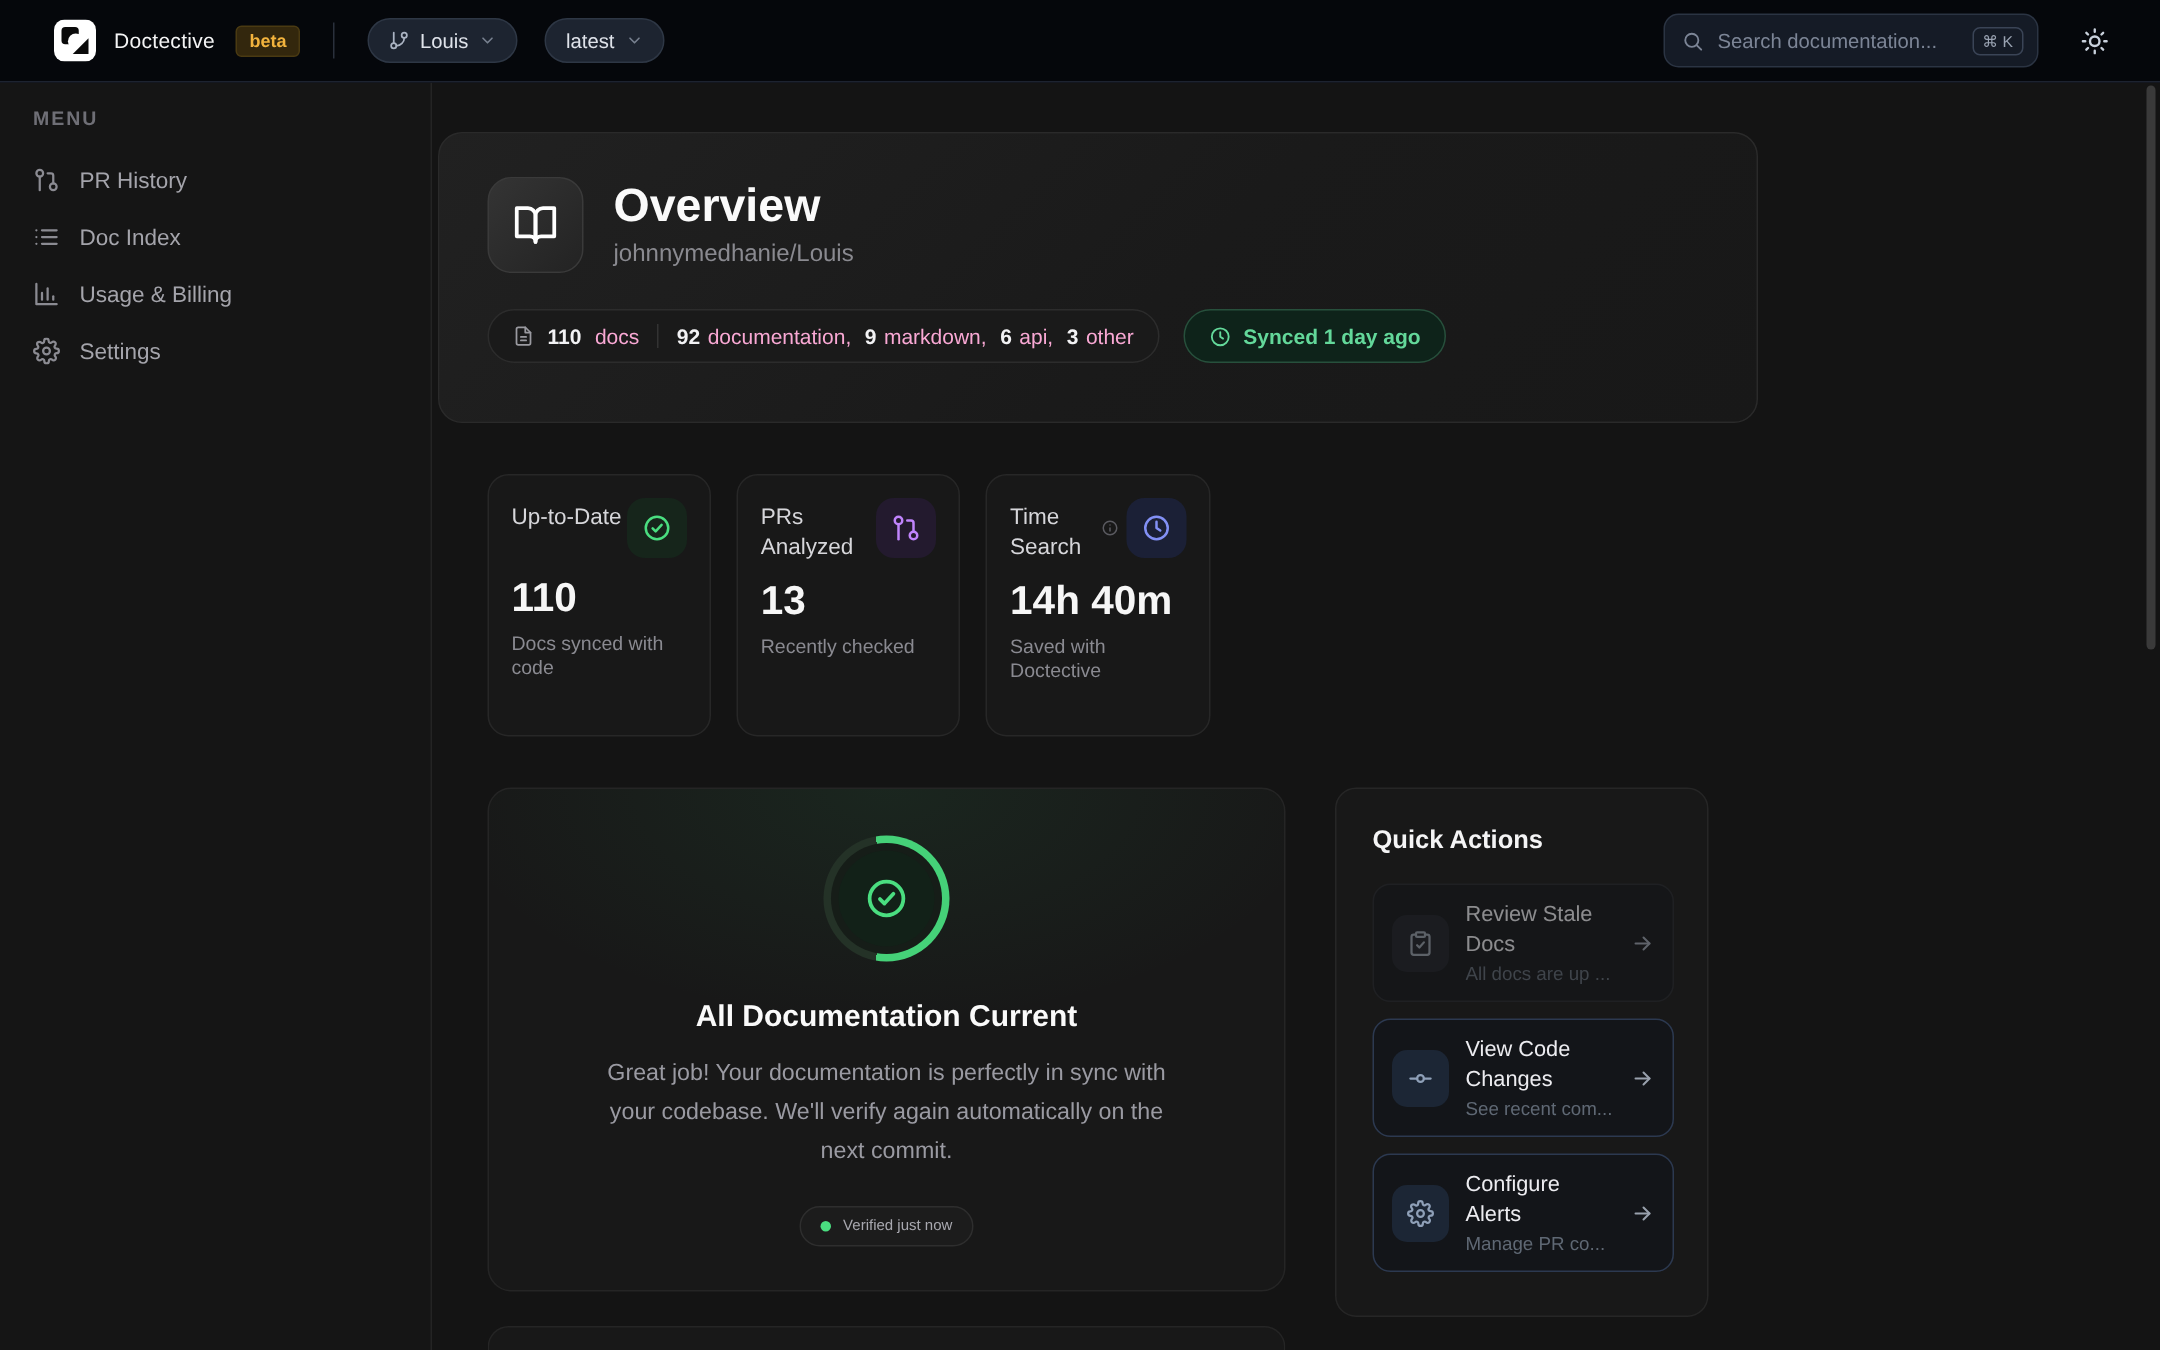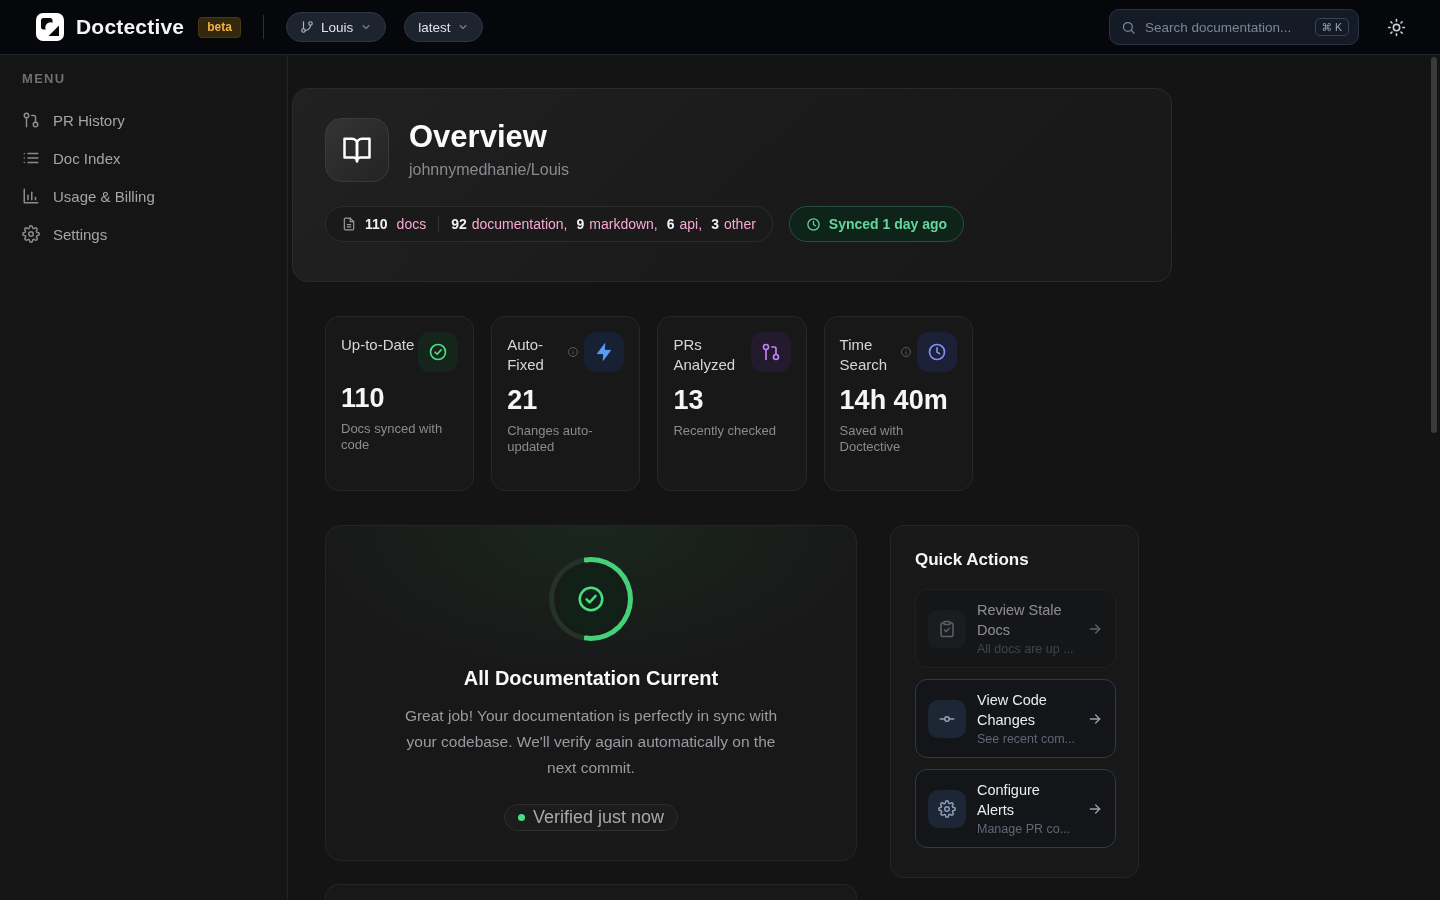--- a/index.html
+++ b/index.html
@@ -3,21 +3,21 @@
 <meta charset="utf-8">
 <style>
   * { margin:0; padding:0; box-sizing:border-box; }
   html,body { width:1440px; height:900px; overflow:hidden; }
   body { background:#141414; font-family:"Liberation Sans", sans-serif; color:#e5e5e5; position:relative; }
 
   
   .topbar { height:55px; background:#05070b; border-bottom:1px solid #1d2330;
     display:flex; align-items:center; padding:0 34px 0 36px; position:relative; z-index:5; }
   .logo { width:28px; height:28px; flex:0 0 auto; }
-  .brand { margin-left:12px; font-size:21px; font-weight:700; color:#f4f4f5; letter-spacing:.2px; }
+  .brand { margin-left:12px; font-size:14px; font-weight:400; color:#f4f4f5; letter-spacing:.2px; }
   .beta-badge { margin-left:14px; background:#33270d; color:#f2b33d; border:1px solid #4a3a12;
     border-radius:4px; font-size:12px; font-weight:600; padding:2px 8px 3px; }
   .top-divider { width:1px; height:24px; background:#2a303c; margin:0 22px; }
   .top-pill { display:inline-flex; align-items:center; gap:7px; height:30px; padding:0 13px;
     background:#1d2430; border:1px solid #2e3745; border-radius:16px; color:#dfe3ea; font-size:13.5px; cursor:pointer; }
   .top-pill + .top-pill { margin-left:18px; }
   .top-pill .icn { display:inline-flex; color:#aab3c2; }
   .top-pill .chev { display:inline-flex; color:#77808f; }
   .top-spacer { flex:1; }
   .searchbar { width:250px; height:36px; background:#151b26; border:1px solid #2b3443; border-radius:10px;
@@ -83,21 +83,21 @@
     background:radial-gradient(90% 75% at 50% 0%, rgba(46,160,90,.10), rgba(0,0,0,0) 62%), #181818;
     display:flex; flex-direction:column; align-items:center; padding-top:31px; }
   .ring { width:84px; height:84px; border-radius:50%;
     background:conic-gradient(from 350deg, #45d178 0deg 200deg, #243227 200deg 360deg);
     display:flex; align-items:center; justify-content:center; }
   .ring-gap { width:74px; height:74px; border-radius:50%; background:#161d18; display:flex; align-items:center; justify-content:center; }
   .ring-disc { width:64px; height:64px; border-radius:50%; background:#122118; display:flex; align-items:center; justify-content:center; color:#4ade80; }
   .status-title { margin-top:26px; font-size:20px; font-weight:700; color:#fafafa; }
   .status-msg { margin-top:13px; font-size:15.5px; color:#9a9aa2; text-align:center; width:392px; line-height:1.68; }
   .verified-pill { margin-top:23px; height:27px; border:1px solid #2e2e2e; background:#1c1c1c; border-radius:14px;
-    display:inline-flex; align-items:center; gap:8px; padding:0 13px; color:#a8a8af; font-size:18px; }
+    display:inline-flex; align-items:center; gap:8px; padding:0 13px; color:#a8a8af; font-size:10px; }
   .green-dot { width:7px; height:7px; border-radius:50%; background:#4ade80; }
   .partial-card { margin-top:23px; width:532px; height:16px; background:#181818;
     border:1px solid #252525; border-bottom:none; border-radius:14px 14px 0 0; }
 
   
   .qa-card { width:249px; height:353px; border-radius:14px; border:1px solid #262626; background:#181818; padding:24px; }
   .qa-title { font-size:17px; font-weight:700; color:#f4f4f5; }
   .qa-list { margin-top:19px; display:flex; flex-direction:column; gap:11px; }
   .qa-item { width:201px; height:79px; border-radius:12px; padding:10px 12px; display:flex; align-items:center; gap:11px;
     background:#131519; border:1px solid #2c3950; cursor:pointer; }
@@ -293,40 +293,20 @@
                 <path d="M8.5 12.3l2.4 2.4 4.8-5.2"></path>
               </svg>
           </span>
         </div>
       </div>
       <div class="stat-value">110</div>
       <div class="stat-sub">Docs synced with code</div>
     </div>
 
 
-    <div class="stat-card">
-      <div class="stat-head">
-        <div class="stat-label">Auto-Fixed</div>
-        <div class="stat-iconwrap">
-          <span class="info-icn">
-            <svg width="12" height="12" viewBox="0 0 24 24" fill="none" stroke="currentColor" stroke-width="2" stroke-linecap="round">
-                <circle cx="12" cy="12" r="9"></circle>
-                <path d="M12 16v-4M12 8h.01"></path>
-              </svg>
-          </span>
-          <span class="icon-square sq-blue">
-            <svg width="20" height="20" viewBox="0 0 24 24" fill="currentColor" stroke="currentColor" stroke-width="1" stroke-linejoin="round">
-                <polygon points="13 2 4 14 11.5 14 11 22 20 10 12.5 10 13 2"></polygon>
-              </svg>
-          </span>
-        </div>
-      </div>
-      <div class="stat-value">21</div>
-      <div class="stat-sub">Changes auto-updated</div>
-    </div>
 
     <div class="stat-card">
       <div class="stat-head">
         <div class="stat-label">PRs Analyzed</div>
         <div class="stat-iconwrap">
           <span class="icon-square sq-purple">
             <svg width="20" height="20" viewBox="0 0 24 24" fill="none" stroke="currentColor" stroke-width="2" stroke-linecap="round" stroke-linejoin="round">
                 <circle cx="6" cy="6" r="3"></circle>
                 <path d="M6 9v12"></path>
                 <circle cx="18" cy="18" r="3"></circle>

